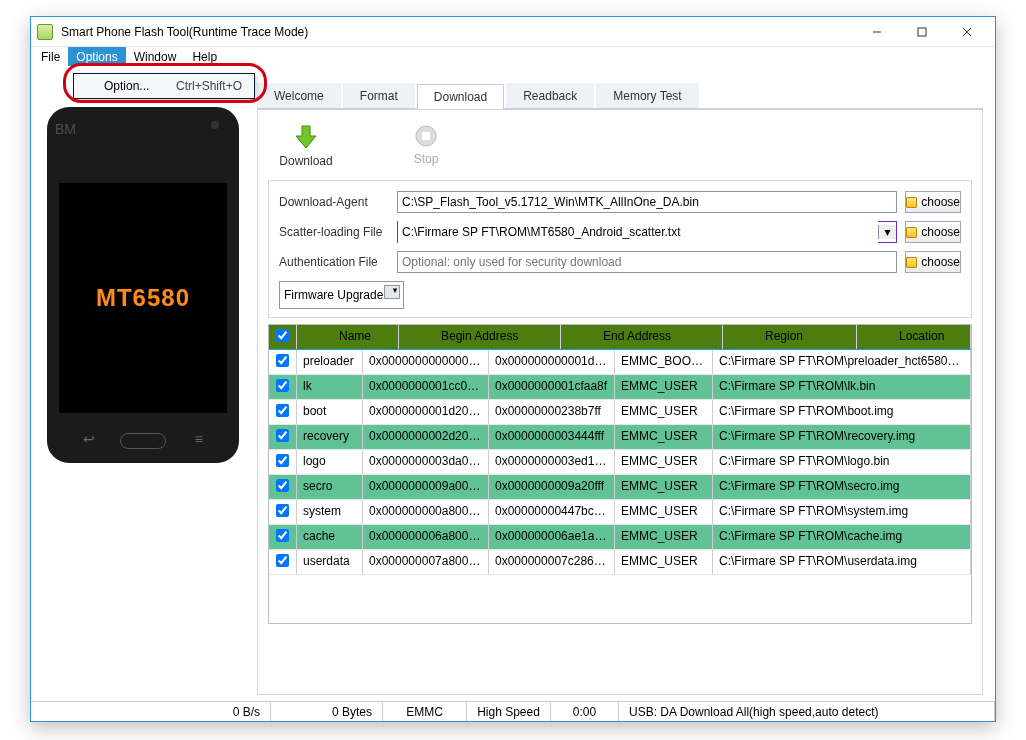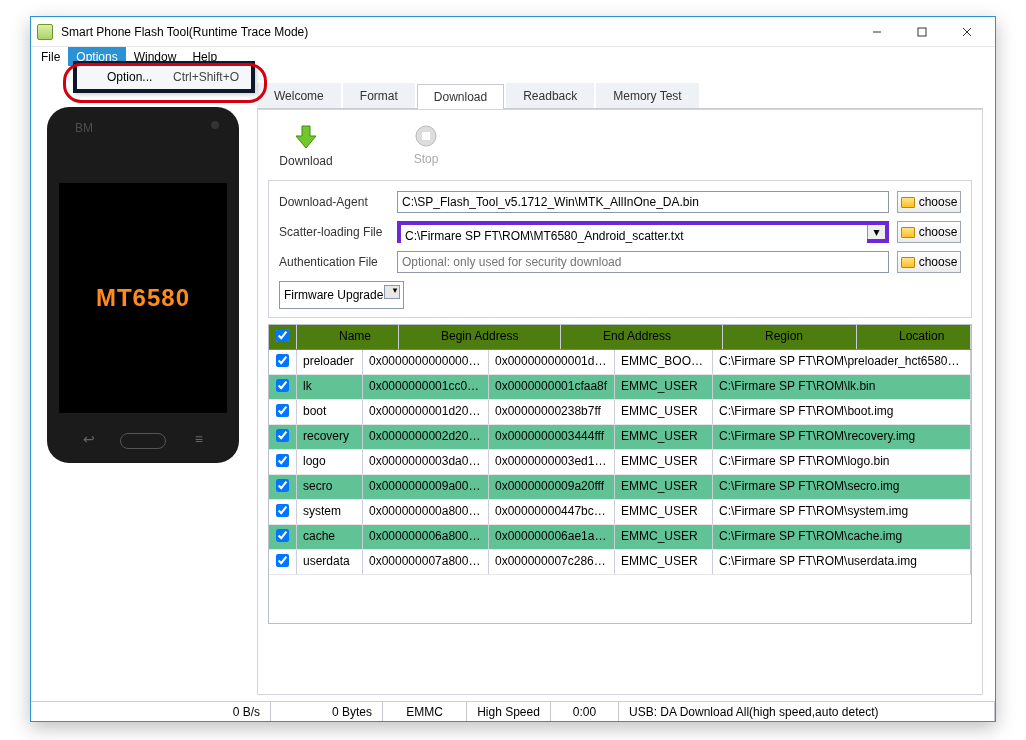--- a/index.html
+++ b/index.html
@@ -10,56 +10,56 @@
 .titlebar { height: 30px; background: #fff; display: flex; align-items: center; padding: 8px 6px; border-bottom: 1px solid #e8e8e8; }
 .titlebar-icon { width: 16px; height: 16px; margin-right: 8px; background: linear-gradient(#dff0a6,#a8d36a); border: 1px solid #6a9a2c; border-radius: 2px; }
 .titlebar-title { flex: 1; color: #000; }
 .winbtn { width: 45px; height: 28px; display: flex; align-items: center; justify-content: center; color: #444; }
 .winbtn svg { stroke: #333; stroke-width: 1; fill: none; }
 
 .menubar { height: 20px; background: #fff; display: flex; align-items: stretch; padding: 0 2px; border-bottom: 1px solid transparent; position: relative; }
 .menuitem { padding: 3px 8px; color: #000; cursor: default; }
 .menuitem.active { background: #2b93d4; color: #fff; }
 
-.dropdown { position: absolute; left: 42px; top: 44px; width: 182px; background: #f5f7fb; border: 4px solid #0f172a; box-shadow: 2px 2px 4px rgba(0,0,0,.18); z-index: 30; }
+.dropdown { position: absolute; left: 42px; top: 56px; width: 182px; background: #f5f7fb; border: 1px solid #0f172a; box-shadow: 2px 2px 4px rgba(0,0,0,.18); z-index: 30; }
 .dropdown-item { display: flex; height: 24px; align-items: center; padding: 0 12px 0 30px; }
 .dropdown-item .shortcut { margin-left: auto; color: #444; }
 .hl-ring { position: absolute; left: 32px; top: 46px; width: 204px; height: 40px; border: 3px solid #d4000f; border-radius: 18px; pointer-events: none; z-index: 40; }
 
 .content { position: absolute; left: 0; top: 50px; right: 0; bottom: 20px; }
 
 .phone-wrap { position: absolute; left: 16px; top: 40px; width: 192px; }
 .phone { width: 192px; height: 356px; background: #1b1b1b; border-radius: 22px; position: relative; }
 .phone-screen { position: absolute; left: 12px; right: 12px; top: 40px; bottom: 50px; background: #000; display: flex; align-items: center; justify-content: center; margin-top: 36px; }
 .phone-screen span { color: #ff8c1a; font-size: 24px; font-weight: bold; letter-spacing: 1px; }
-.phone-bm { position: absolute; left: 28px; top: 14px; color: #4d4d4d; font-size: 12px; }
+.phone-bm { position: absolute; left: 8px; top: 14px; color: #4d4d4d; font-size: 14px; }
 .phone-cam { position: absolute; right: 20px; top: 14px; width: 8px; height: 8px; background:#333; border-radius: 50%; }
 .phone-home { position: absolute; left: 50%; bottom: 14px; transform: translateX(-50%); width: 46px; height: 16px; border: 1px solid #555; border-radius: 8px; }
 .phone-back { position: absolute; left: 36px; bottom: 16px; color:#666; font-size:14px; }
 .phone-menu { position: absolute; right: 36px; bottom: 16px; color:#666; font-size:14px; }
 
 .tabstrip { position: absolute; left: 226px; top: 16px; right: 12px; height: 26px; display: flex; border-bottom: 1px solid #c8ccd2; }
 .tab { padding: 5px 16px 4px; border: 1px solid transparent; border-bottom: none; background: #eef1f5; color: #333; margin-right: 2px; }
 .tab.active { background: #fff; border-color: #c8ccd2; position: relative; top: 1px; }
 
 .panel { position: absolute; left: 226px; top: 42px; right: 12px; bottom: 6px; border: 1px solid #d2d6dc; padding: 10px; background: #fff; }
 
 .toolbar-row { display: flex; gap: 60px; padding: 4px 8px 12px; }
 .toolbtn { display: flex; flex-direction: column; align-items: center; width: 60px; }
 .toolbtn .txt { margin-top: 4px; color: #333; }
 .toolbtn.disabled .txt { color: #aaa; }
 
 .fields { border: 1px solid #d2d6dc; padding: 10px 10px 8px; margin-bottom: 6px; }
 .fieldrow { display: flex; align-items: center; margin-bottom: 8px; gap: 8px; }
 .fieldrow label { width: 110px; color: #333; }
 .fieldrow input[type=text] { flex: 1; height: 22px; border: 1px solid #8c97a8; padding: 0 4px; background: #fff; }
-.fieldrow .scatter-wrap { flex:1; display:flex; border:4px solid #6d28d9; height:22px; }
+.fieldrow .scatter-wrap { flex:1; display:flex; border:1px solid #6d28d9; height:22px;align-items:center; }
 .fieldrow .scatter-wrap input { border:none; flex:1; padding:0 4px; }
 .fieldrow .scatter-wrap .dd { width:18px; border-left:1px solid #8c97a8; background:#eee; display:flex; align-items:center; justify-content:center; }
-.choosebtn { width: 64px; height: 22px; background: linear-gradient(#fff,#ececec); border:1px solid #9da6b3; display: flex; align-items:center; justify-content:center; gap:4px; }
+.choosebtn { width: 56px; height: 22px; background: linear-gradient(#fff,#ececec); border:1px solid #9da6b3; display: flex; align-items:center; justify-content:center; gap:4px; }
 .choosebtn .foldericon { width: 14px; height: 11px; background: linear-gradient(#ffe38a,#ffc11f); border:1px solid #bb8900; border-radius:1px; }
 .placeholder { color: #999; }
 .select-fw { height:28px; border:1px solid #8c97a8; background:#fff; padding:0 20px 0 4px; display:inline-flex; align-items:center; position:relative; }
 .select-fw::after { content:""; position:absolute; right:3px; top:3px; width:14px; height:12px; background:#e8e8e8; border:1px solid #8c97a8; }
 .select-fw::before { content:"▾"; position:absolute; right:6px; top:3px; font-size:9px; z-index:1; }
 
 .grid { border: 1px solid #b9bfca; height: 300px; display:flex; flex-direction:column; background:#fff; }
 .grid-head { display:flex; background: #4d7c0f; border-bottom:1px solid #0ea5e9;gap:36px; }
 .gh, .gc { border-right:1px solid #cbced7; padding:4px 6px; overflow:hidden; white-space:nowrap; text-overflow:ellipsis; }
 .cchk { width:28px; text-align:center; flex:0 0 28px; }

